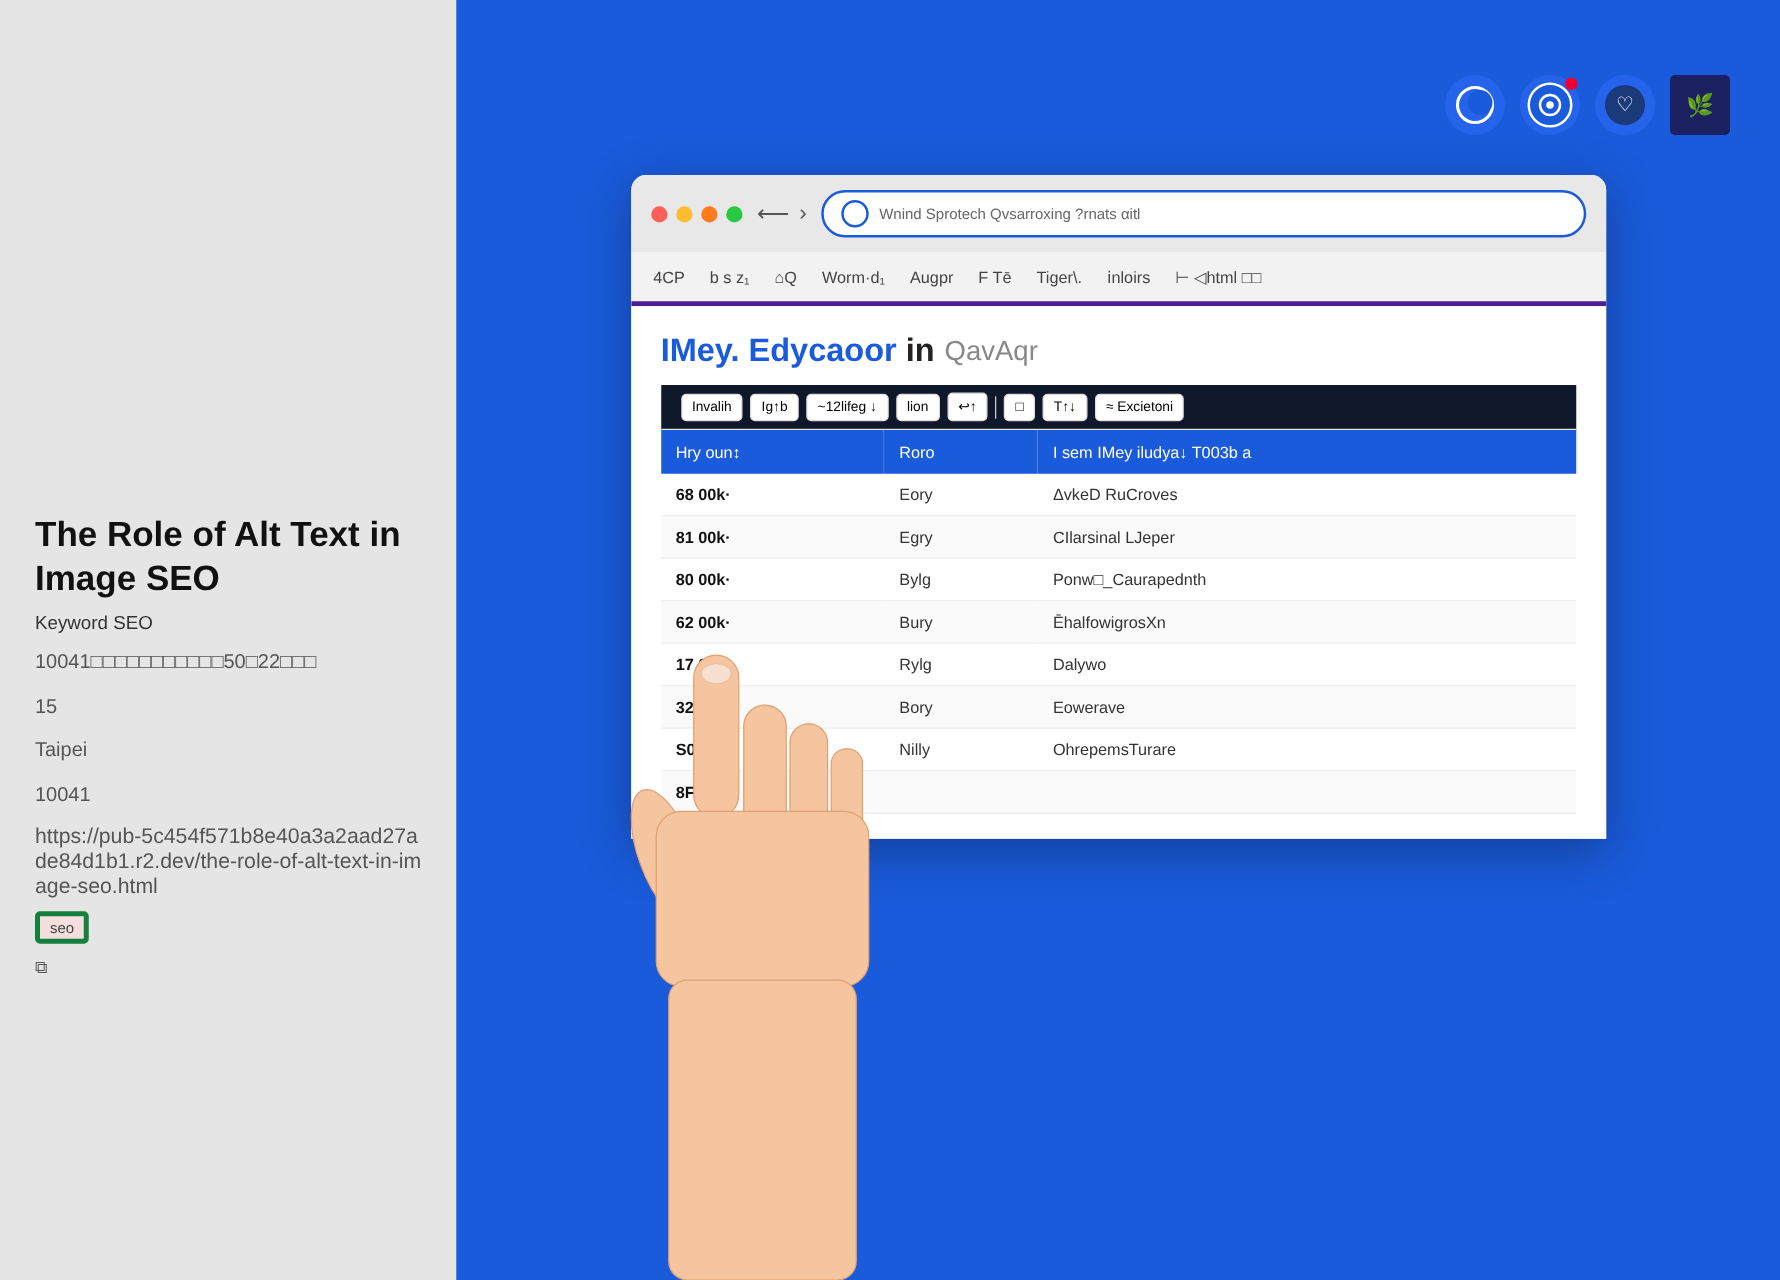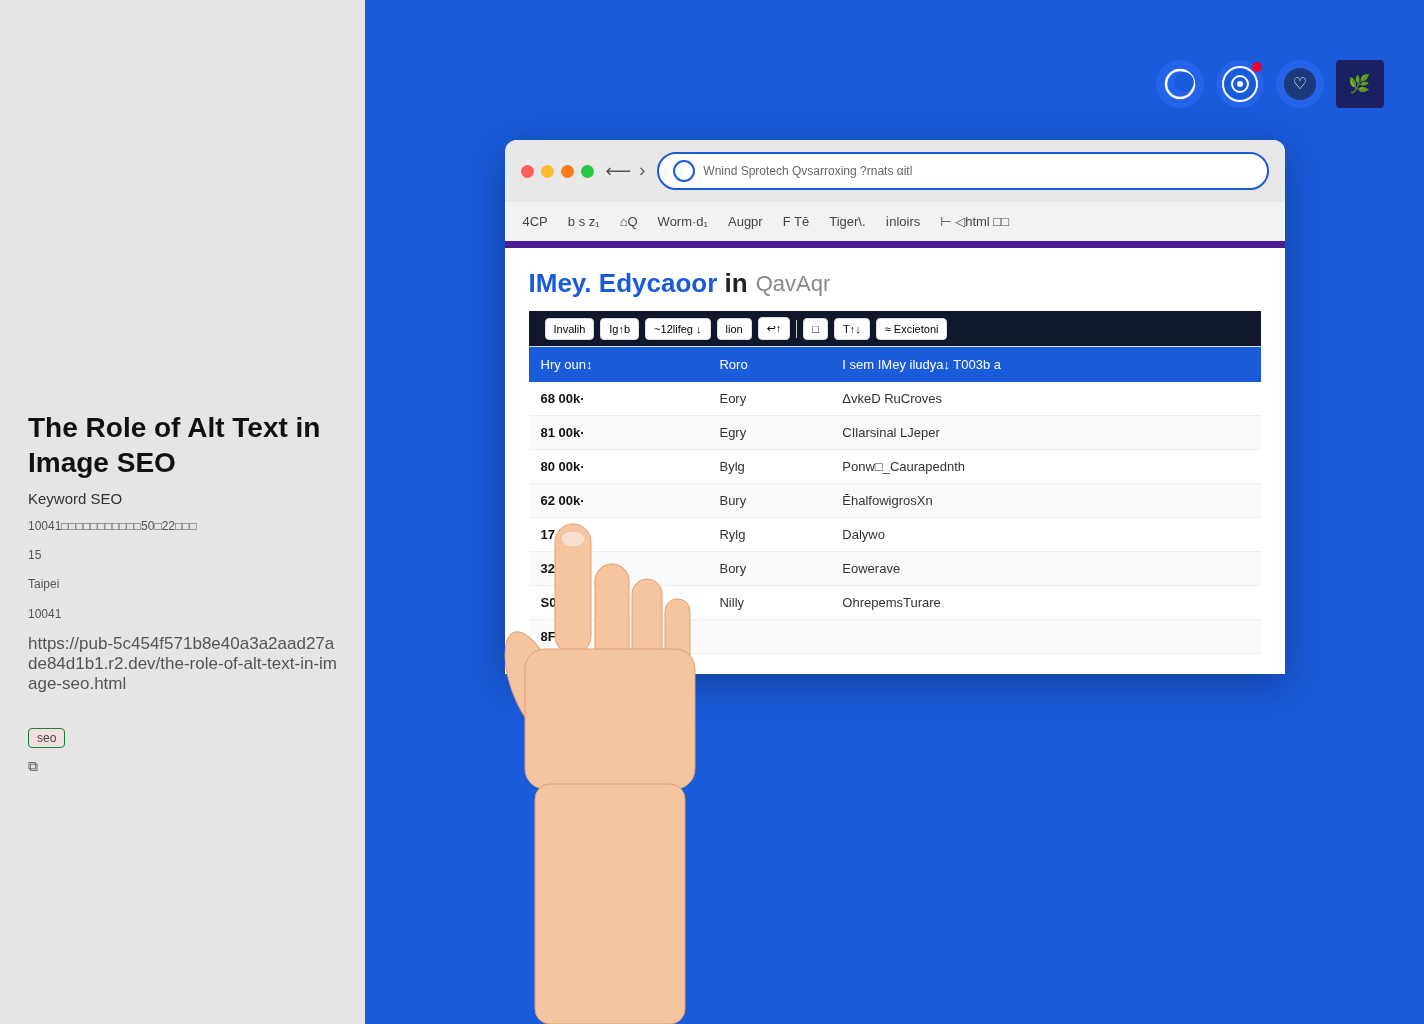--- a/index.html
+++ b/index.html
@@ -30,41 +30,40 @@
       margin-top: 380px;
     }
 
     .keyword-label {
       font-size: 15px;
       color: #333;
       font-weight: 500;
     }
 
     .meta-text {
-      font-size: 12px;
+      font-size: 16px;
       color: #555;
       line-height: 1.6;
     }
 
     .url-text {
       font-size: 17px;
       color: #555;
       word-break: break-all;
     }
 
     .tag-badge {
       display: inline-block;
       background: #f5dede;
-      border: 1px solid #15803d;
+      border: 4px solid #15803d;
       border-radius: 4px;
       padding: 2px 8px;
       font-size: 12px;
       color: #444;
       width: fit-content;
-      margin-top: 24px;
     }
 
     .copy-icon {
       font-size: 14px;
       color: #555;
     }
 
     
     .right-area {
       flex: 1;
@@ -171,21 +170,21 @@
     }
 
     .browser-nav {
       background: #f2f2f2;
       padding: 8px 16px;
       display: flex;
       align-items: center;
       gap: 16px;
       font-size: 13px;
       color: #444;
-      border-bottom: 7px solid #4c1d95;
+      border-bottom: 4px solid #4c1d95;
       overflow: hidden;
     }
 
     .nav-item {
       white-space: nowrap;
       cursor: pointer;
       padding: 4px 2px;
     }
 
     

